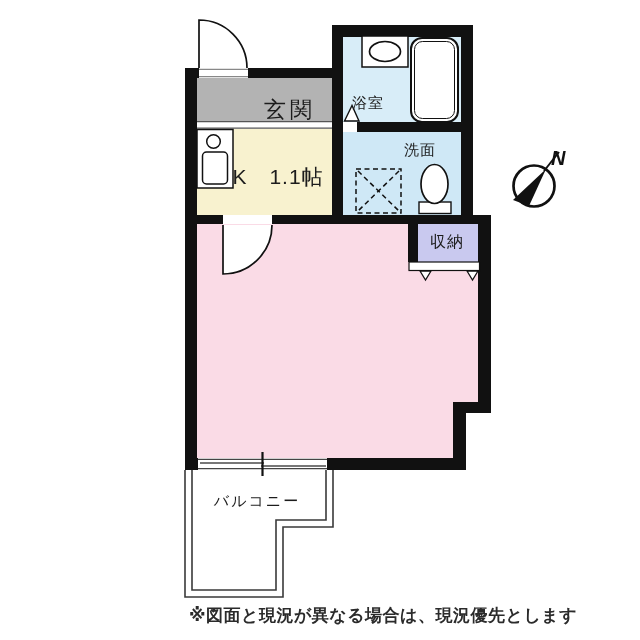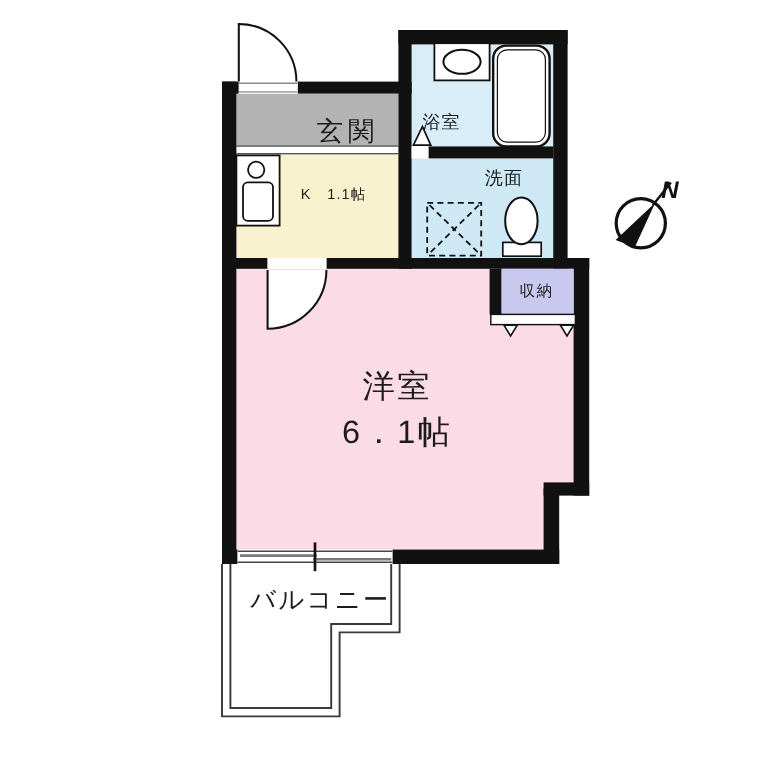--- a/index.html
+++ b/index.html
@@ -4,26 +4,26 @@
 <style>
   html,body{margin:0;padding:0;background:#ffffff;}
   body{width:640px;height:640px;position:relative;overflow:hidden;
        font-family:"Liberation Sans","DejaVu Sans",sans-serif;}
   .stage{position:absolute;left:0;top:0;width:640px;height:640px;}
   svg{position:absolute;left:0;top:0;}
   .lbl{position:absolute;transform:translate(-50%,-50%);
        color:#1c1c1c;font-weight:500;white-space:nowrap;line-height:1;}
   .lbl-genkan{left:263px;top:110px;font-size:22px;letter-spacing:4px;margin-left:27px;}
   .lbl-bath{left:368px;top:102px;font-size:15px;letter-spacing:1px;}
-  .lbl-kitchen{left:278px;top:162px;font-size:12px;letter-spacing:1px;}
+  .lbl-kitchen{left:278px;top:176px;font-size:21px;letter-spacing:1px;}
   .lbl-wash{left:420px;top:149px;font-size:15px;letter-spacing:1px;}
-  .lbl-storage{left:447px;top:242px;font-size:13px;letter-spacing:1px;}
+  .lbl-storage{left:447px;top:242px;font-size:16px;letter-spacing:1px;}
   .lbl-room{left:331px;top:341px;font-size:27px;letter-spacing:2px;
             text-align:center;line-height:38px;font-weight:500;}
-  .lbl-balcony{left:267px;top:500px;font-size:21px;letter-spacing:2px;text-align:right;}
+  .lbl-balcony{left:257px;top:500px;font-size:15px;letter-spacing:2px;text-align:right;}
   .lbl-disclaimer{position:absolute;left:189px;top:615px;transform:translateY(-50%);
             font-size:17px;font-weight:600;color:#2b2b2b;letter-spacing:0.5px;white-space:nowrap;}
 </style>
 </head>
 <body>
 
 <div class="stage">
 
 <svg width="640" height="640" viewBox="0 0 640 640">
 
@@ -131,19 +131,16 @@
     <line x1="544" y1="171" x2="559" y2="152" stroke="#111" stroke-width="2"></line>
     <text x="551" y="165" font-size="20" font-style="italic" font-weight="bold" fill="#111" font-family="Liberation Sans, DejaVu Sans, sans-serif">N</text>
   </g>
 </svg>
 
   <div class="lbl lbl-genkan">玄関</div>
   <div class="lbl lbl-bath">浴室</div>
   <div class="lbl lbl-kitchen">K　1.1帖</div>
   <div class="lbl lbl-wash">洗面</div>
   <div class="lbl lbl-storage">収納</div>
-  <div class="lbl lbl-room">
-    <div>洋室</div>
-    <div>6．1帖</div>
-  </div>
   <div class="lbl lbl-balcony">バルコニー</div>
+  <div class="lbl-disclaimer">※図面と現況が異なる場合は、現況優先とします</div>
 
 </div>
 
 </body></html>

